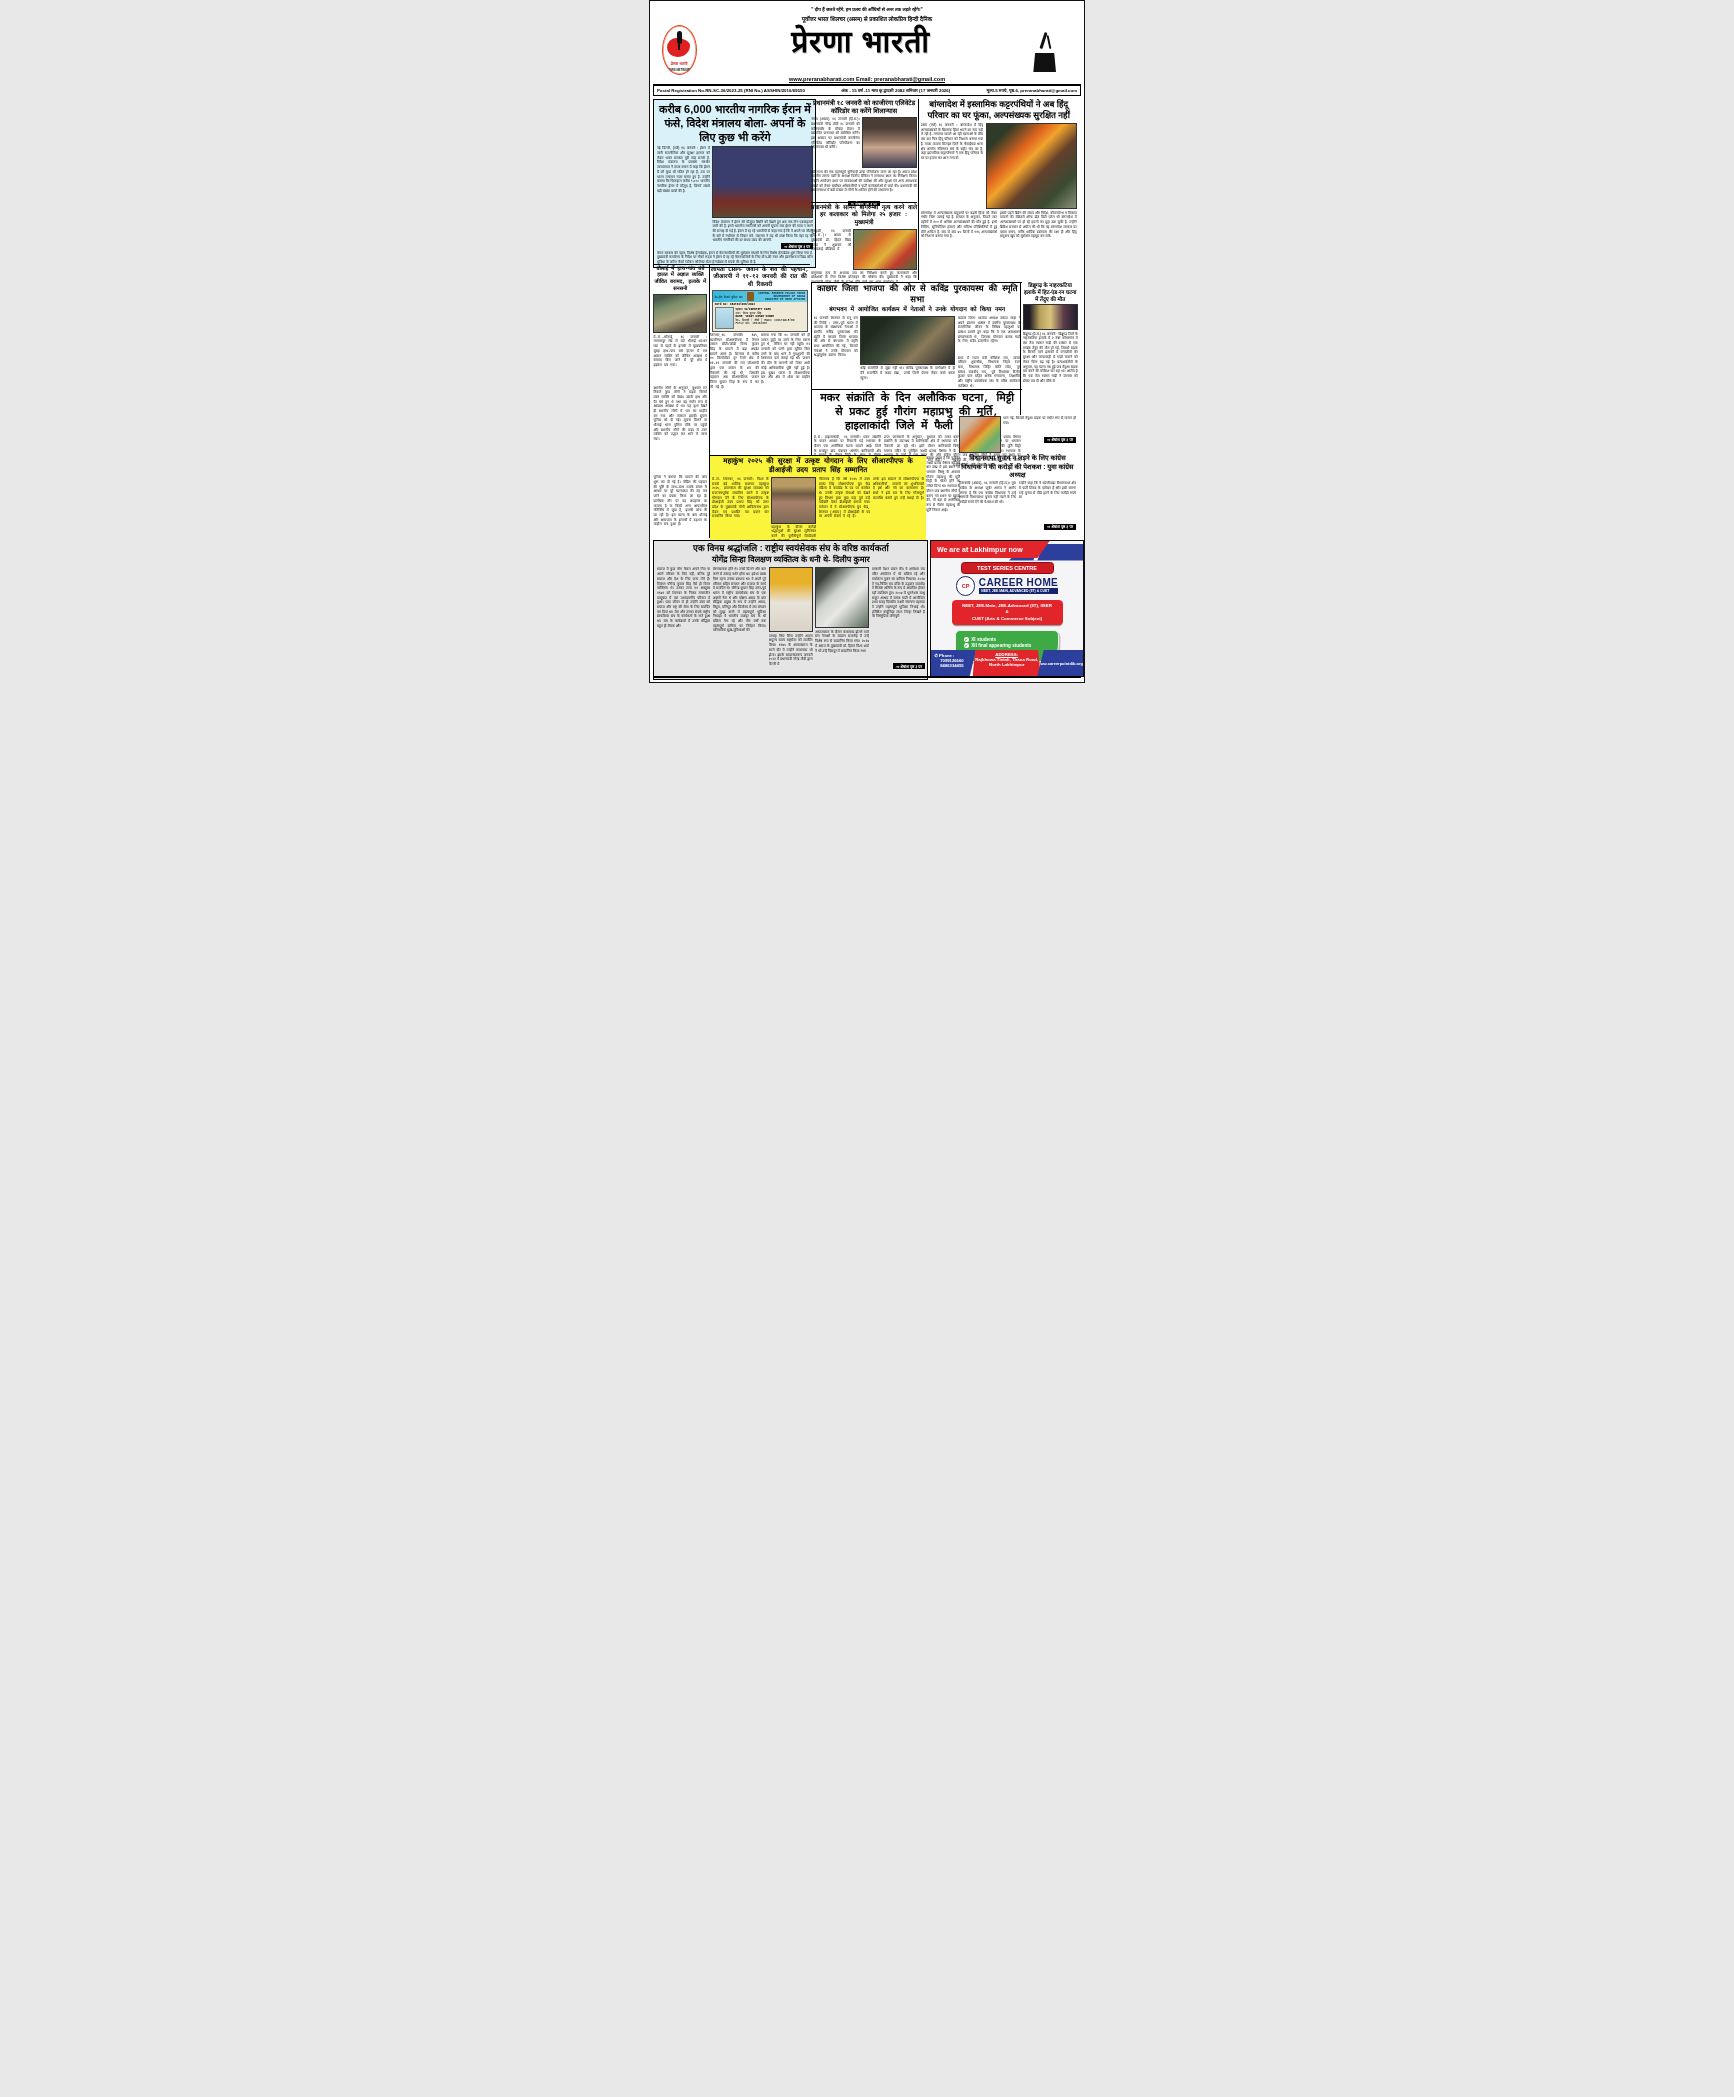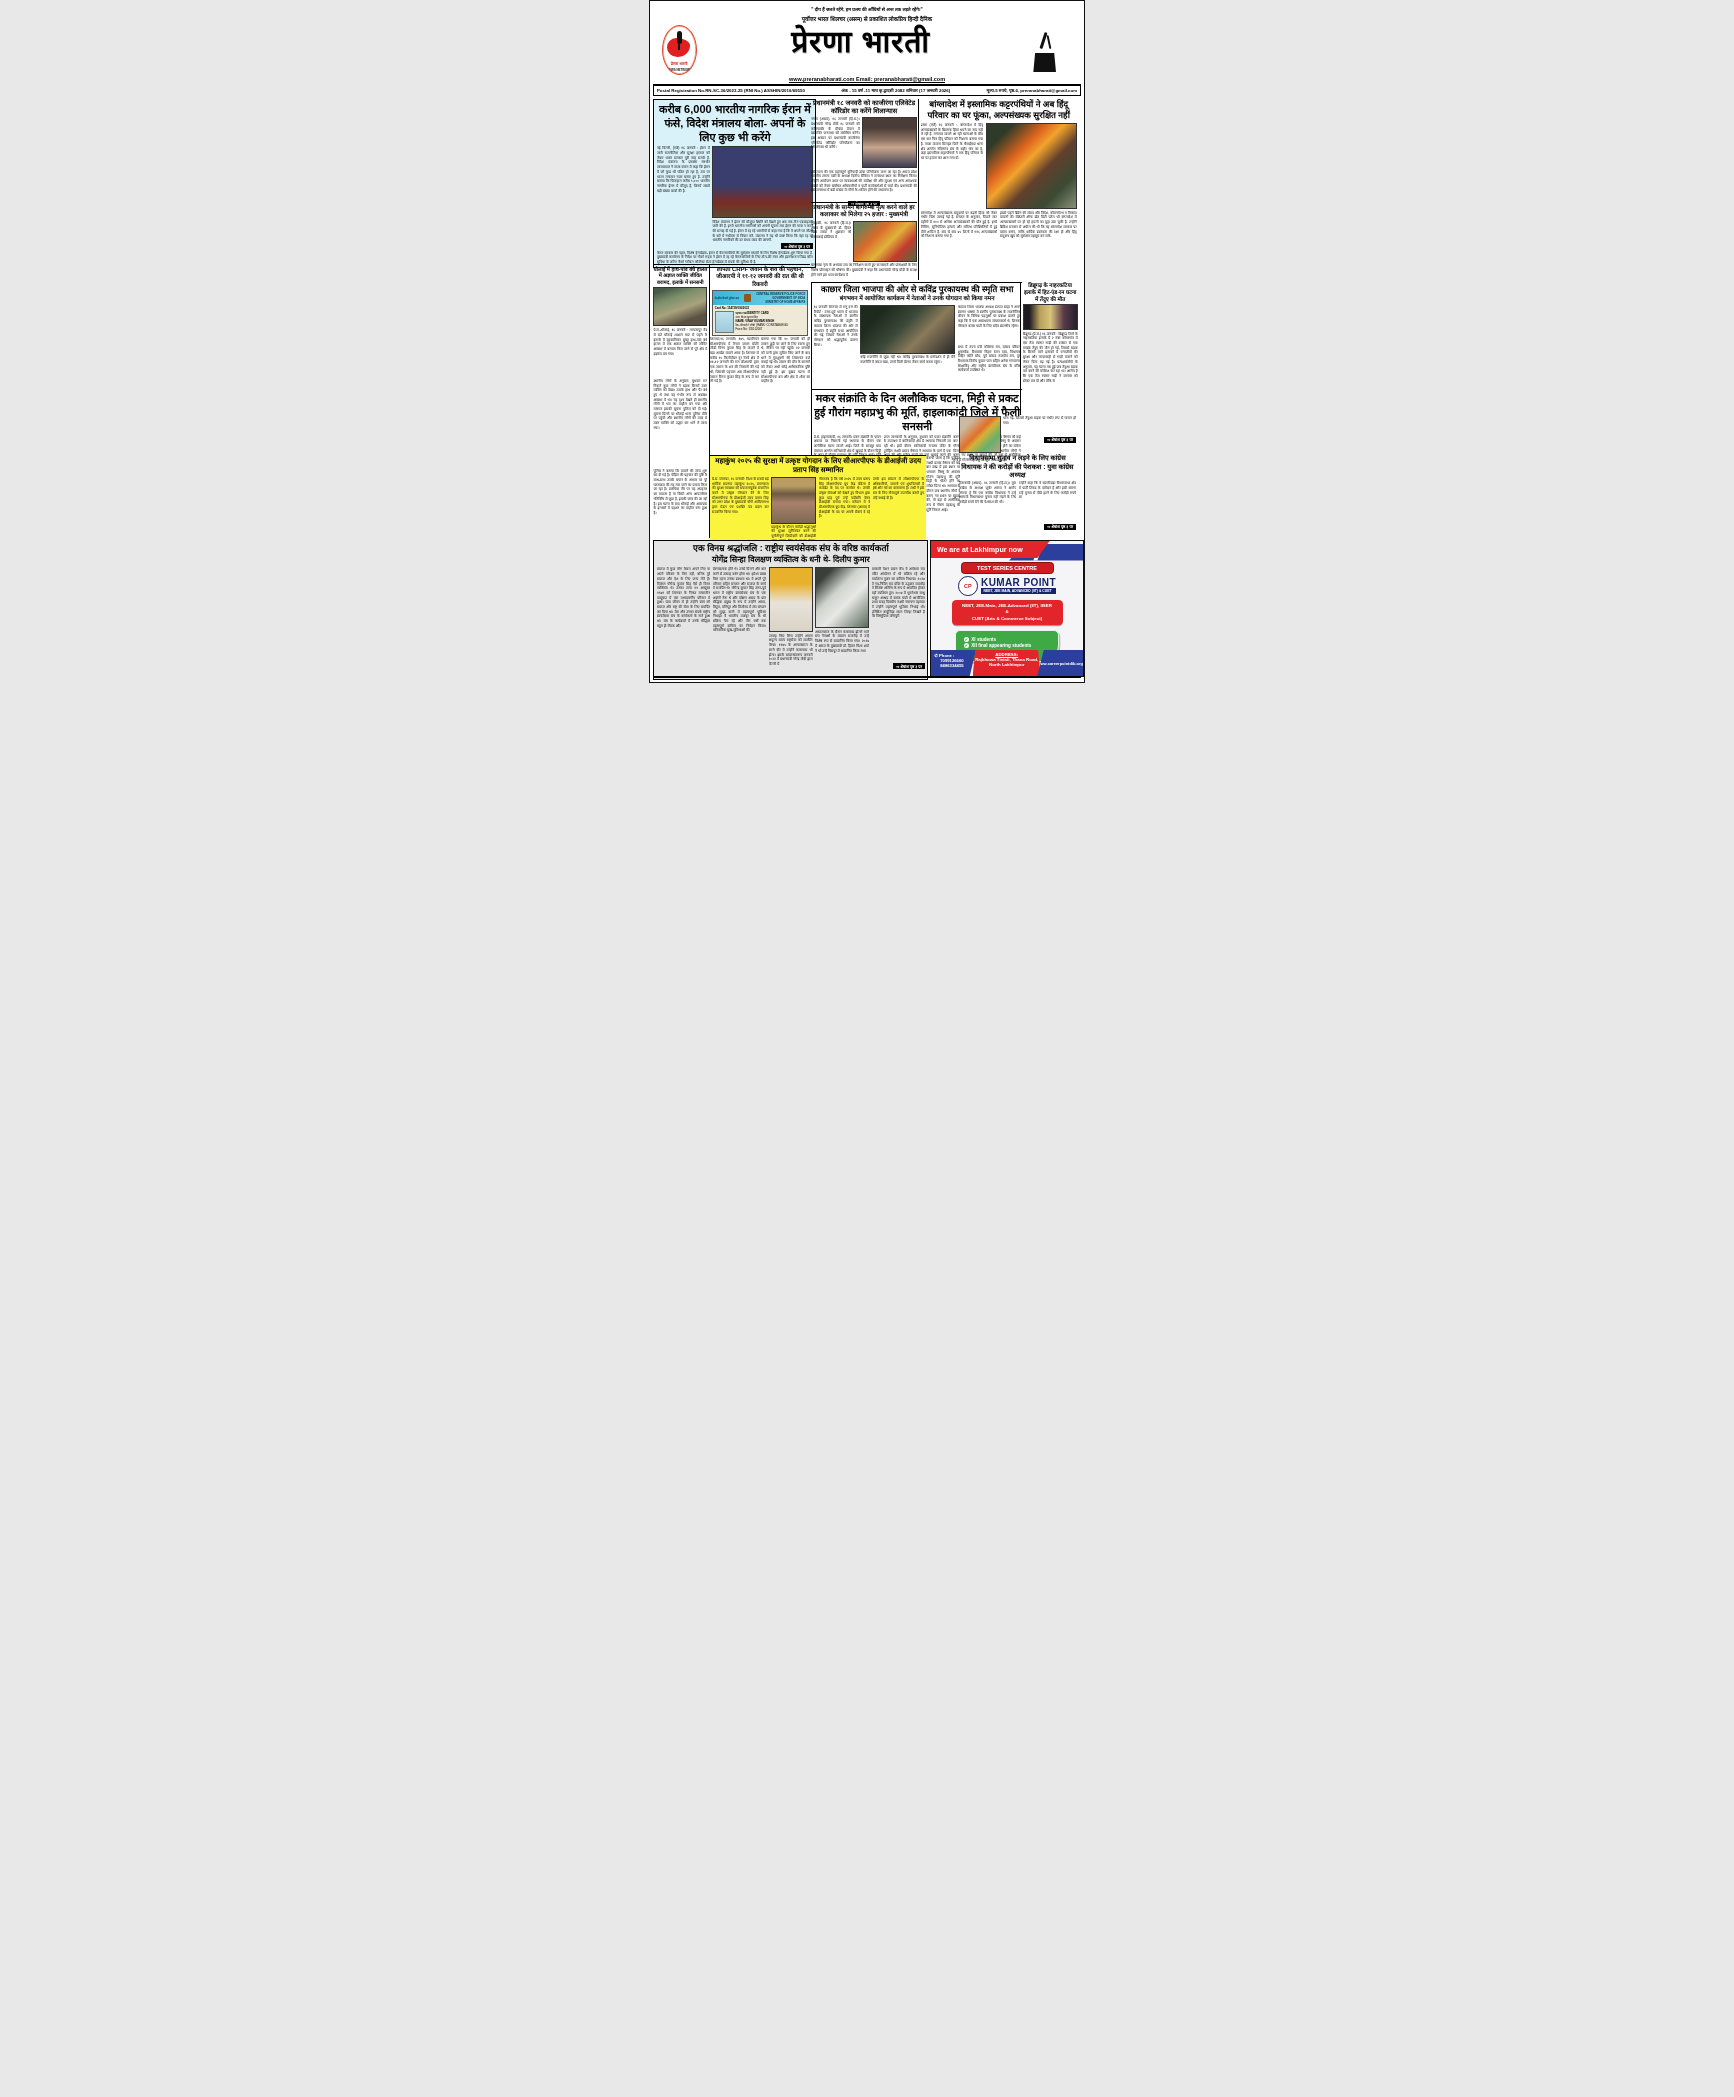--- a/index.html
+++ b/index.html
@@ -33,21 +33,21 @@
   .podium .mic1{position:absolute;left:8.4px;top:0;width:2.5px;height:17px;background:#111;transform:rotate(18deg);border-radius:1.3px;}
   .podium .mic2{position:absolute;left:14.3px;top:2.5px;width:2.1px;height:14.3px;background:#111;transform:rotate(-12deg);border-radius:1.3px;}
   .podium .desk{position:absolute;left:0;bottom:0;width:22.7px;height:19.3px;background:#111;
                 clip-path:polygon(8% 0,92% 0,100% 100%,0 100%);}
   
   .iran{background:#d9f2f9;border:0.4px solid #000;}
   .yellow{background:#fbf43d;}
   .pink{background:#e5e5e5;border:0.8px solid #000;}
   .rule-l{border-left:0.4px solid #000;}
   .rule-r{border-right:0.4px solid #000;}
-  .rule-t{border-top:0.4px solid #000;}
+  .rule-t{border-top:0.4px solid #000;font-family:Liberation Mono, monospace;}
   
   .idcard{width:94px;margin:1.3px auto;border:0.4px solid #555;background:#efe9d8;font-size:2.8px;}
   .idcard .band{background:linear-gradient(90deg,#37b6d9,#7fd4ea);color:#083a52;display:flex;
                 justify-content:space-between;align-items:center;padding:1.3px 1.7px;font-weight:bold;}
   .idcard .band .emb{width:6.7px;height:8.4px;background:#8a5a1e;border-radius:1.3px;}
   .idcard .bodyrow{display:flex;gap:1.7px;padding:1.3px 1.7px;}
   .idcard .face{width:17px;height:20px;background:linear-gradient(#bfe3ef,#9fc9da);border:0.4px solid #777;}
   
   .ad{border:1.3px solid #101010;background:#f5f5f7;overflow:hidden;}
   .ad-banner{position:relative;height:17px;background:#e2242b;color:#fff;display:flex;align-items:center;
@@ -284,21 +284,21 @@
     </div>
   </div>
 
   <div class="abs ad" style="left:280px;top:539px;width:152px;height:135px;">
     <div class="ad-stripe"></div>
     <div class="ad-banner">We are at Lakhimpur now</div>
     <div class="pill">TEST SERIES CENTRE</div>
     <div class="cp-row">
       <div class="cp-logo">CP</div>
       <div>
-        <div class="cp-name">KUMAR POINT</div>
+        <div class="cp-name">CAREER HOME</div>
         <div class="cp-sub">NEET, JEE MAIN, ADVANCED (IIT) &amp; CUET</div>
       </div>
     </div>
     <div class="ad-redbox">
       <span>NEET, JEE-Main, JEE-Advanced (IIT), IISER</span><br>
       <span>&amp;</span><br>
       <span>CUET (Arts &amp; Commerce Subject)</span>
     </div>
     <div class="ad-green">
       <div class="it">

